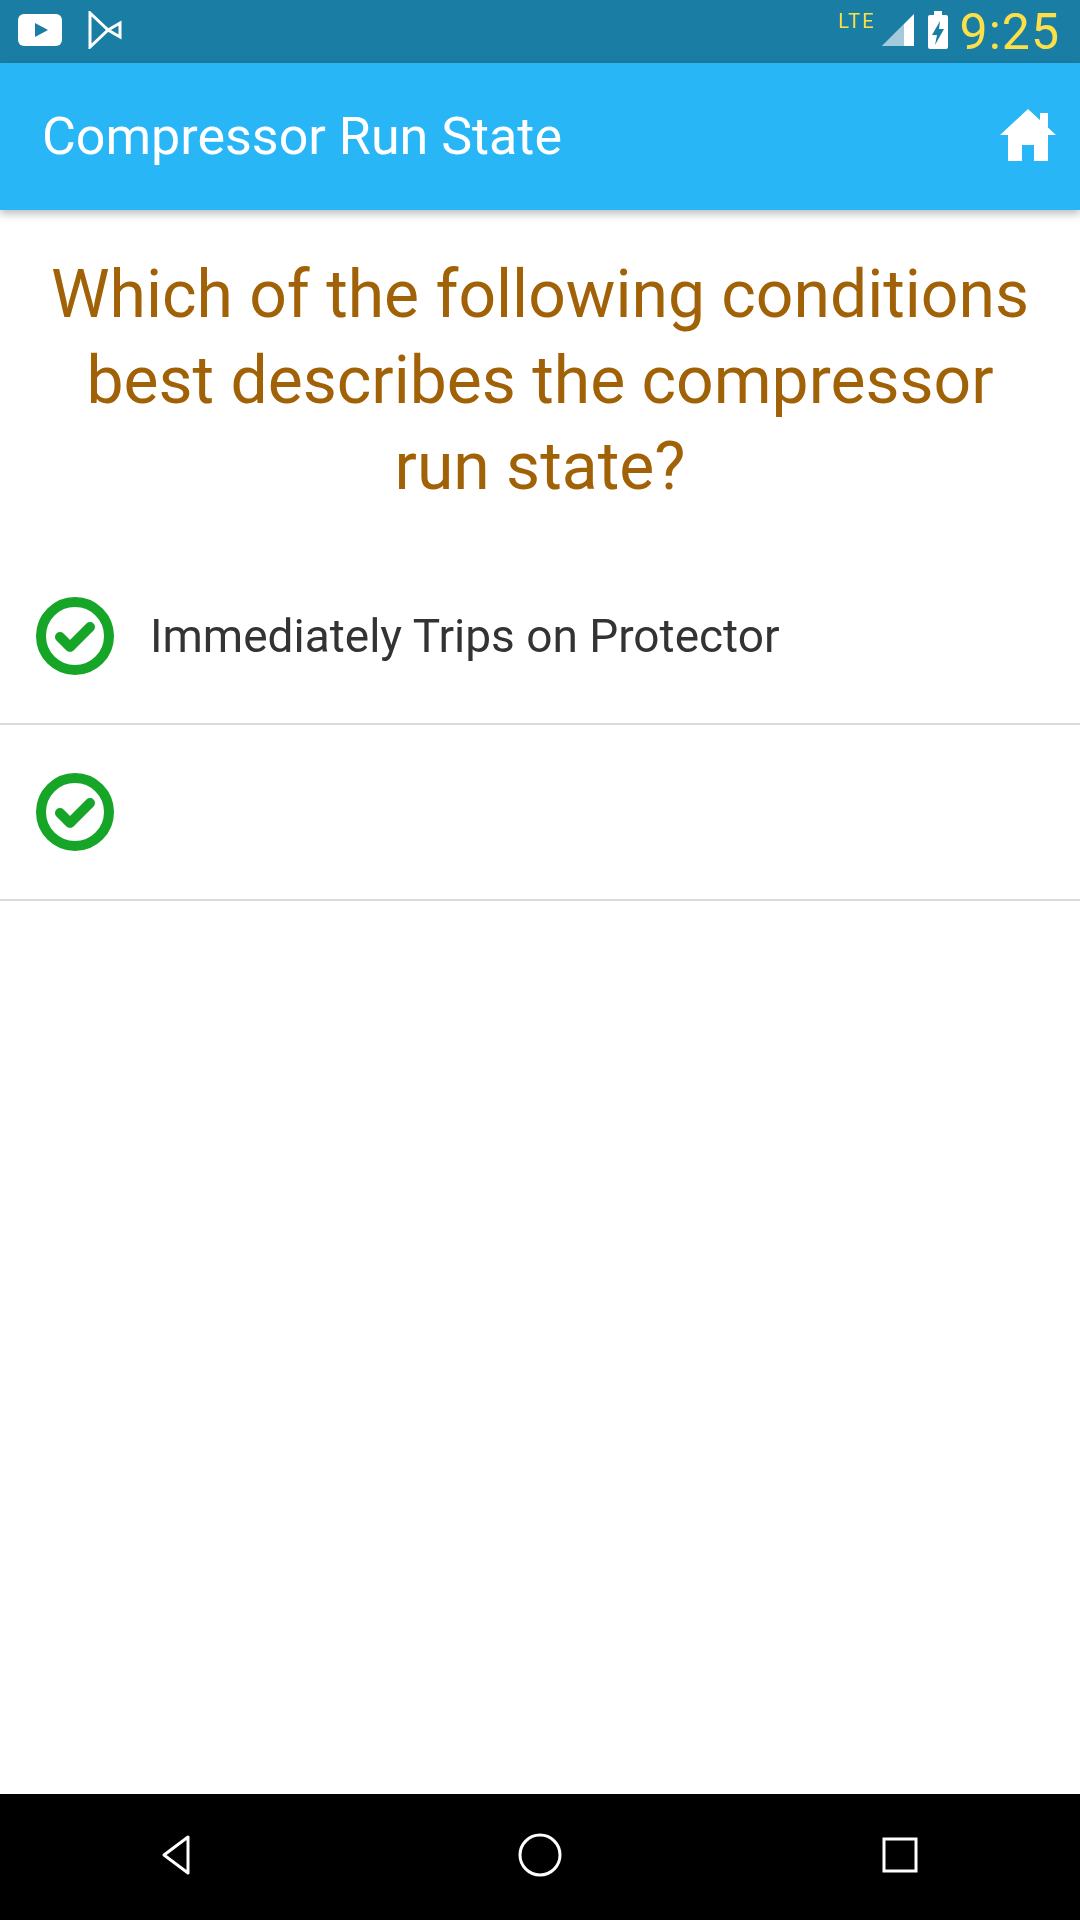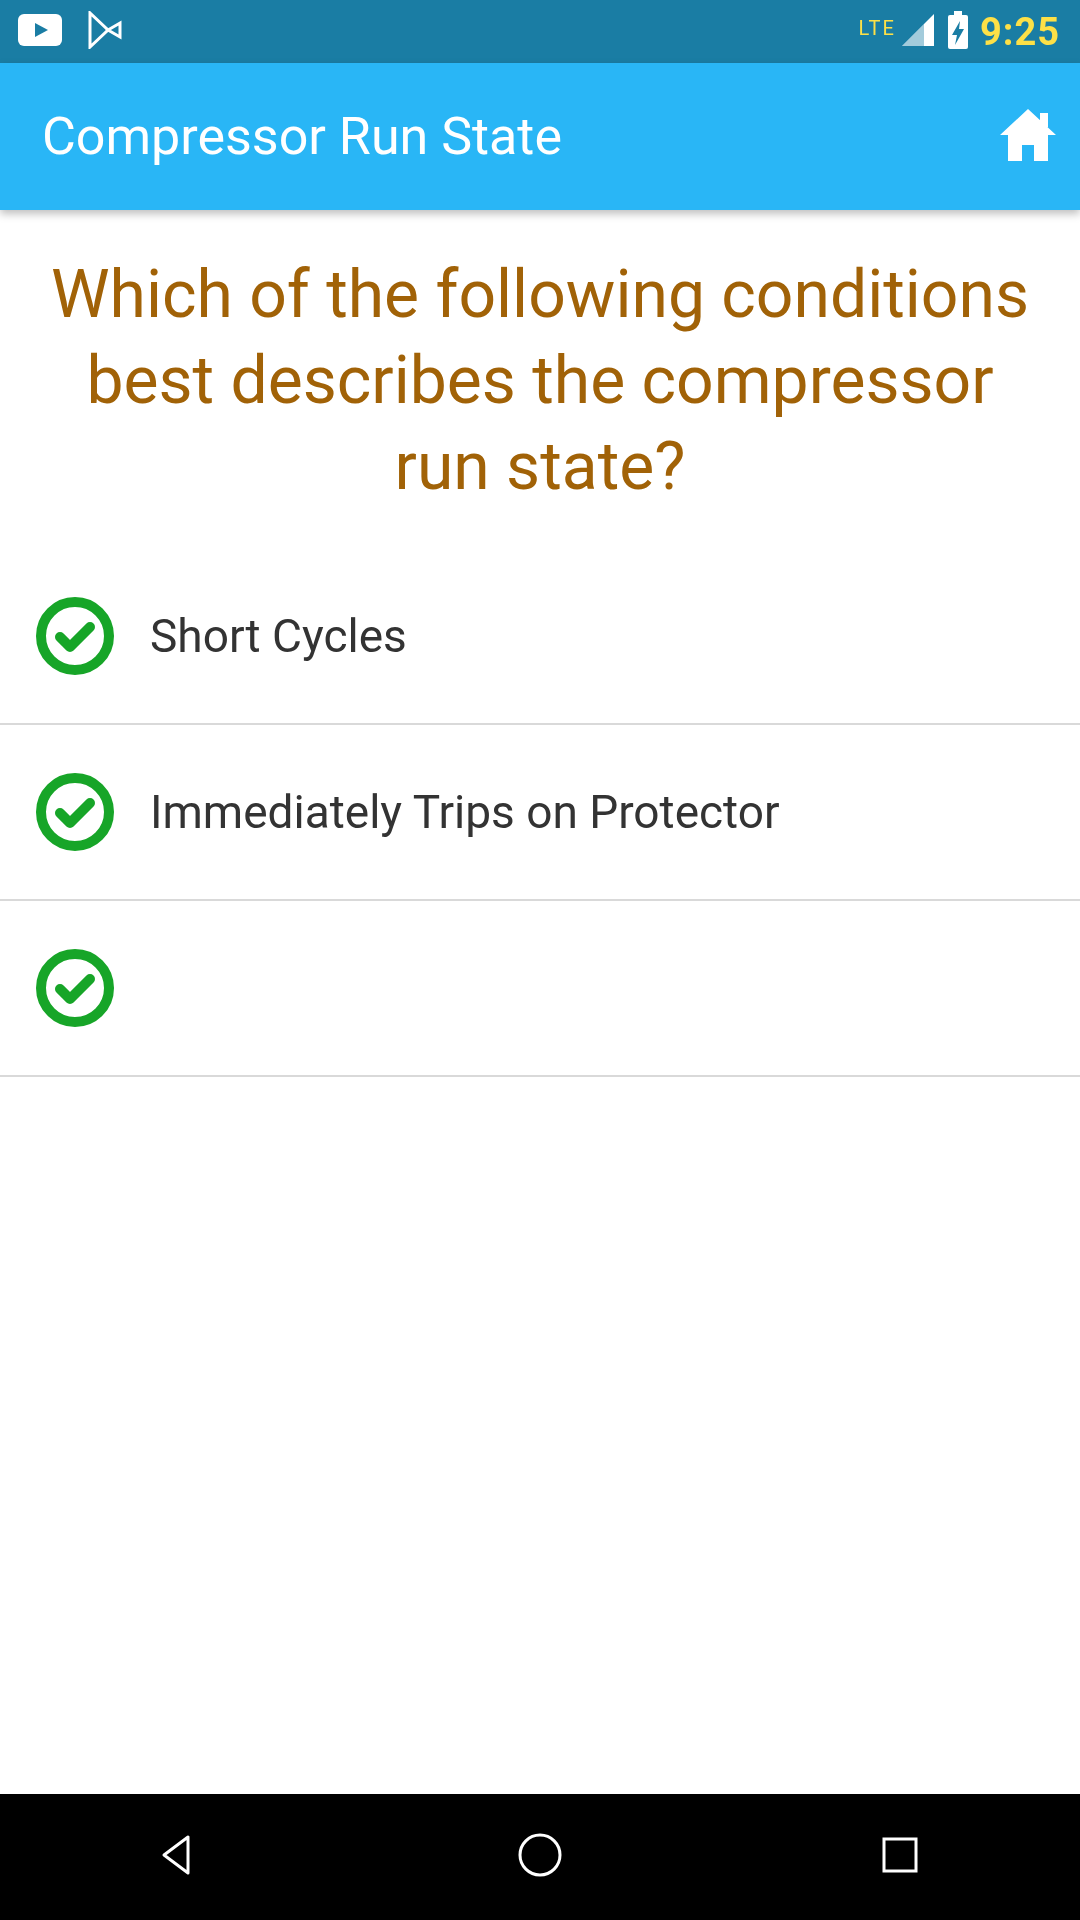--- a/index.html
+++ b/index.html
@@ -9,21 +9,21 @@
     height: 63px;
     background: #1a7da4;
     display: flex;
     align-items: center;
     justify-content: space-between;
     padding: 0 20px 0 18px;
     color: #fde047;
   }
   .statusbar-left { display: flex; align-items: center; gap: 24px; }
   .statusbar-right { display: flex; align-items: center; gap: 10px; }
-  .clock { font-size: 38px; font-weight: 700; letter-spacing: 1px; }
+  .clock { font-size: 50px; font-weight: 400; letter-spacing: 1px; }
 
   .appbar {
     height: 147px;
     background: #29b6f6;
     display: flex;
     align-items: center;
     justify-content: space-between;
     padding: 0 16px 0 42px;
     box-shadow: 0 4px 8px rgba(0,0,0,0.25);
   }
@@ -105,29 +105,20 @@
           <rect x="44" y="6" width="8" height="14" fill="#fff"></rect>
         </svg>
     </span>
   </div>
 </div>
 
 <div class="question">Which of the following conditions best describes the compressor run state?</div>
 
 <div class="options">
 
-  <div class="option">
-    <span class="opt-icon">
-      <svg width="78" height="78" viewBox="0 0 78 78">
-          <circle cx="39" cy="39" r="34" fill="none" stroke="#17a528" stroke-width="10"></circle>
-          <path d="M24 40 L34 50 L54 30" fill="none" stroke="#17a528" stroke-width="10" stroke-linecap="round" stroke-linejoin="round"></path>
-        </svg>
-    </span>
-    <span class="opt-label">Short Cycles</span>
-  </div>
 
   <div class="option">
     <span class="opt-icon">
       <svg width="78" height="78" viewBox="0 0 78 78">
           <circle cx="39" cy="39" r="34" fill="none" stroke="#17a528" stroke-width="10"></circle>
           <path d="M24 40 L34 50 L54 30" fill="none" stroke="#17a528" stroke-width="10" stroke-linecap="round" stroke-linejoin="round"></path>
         </svg>
     </span>
     <span class="opt-label">Immediately Trips on Protector</span>
   </div>

